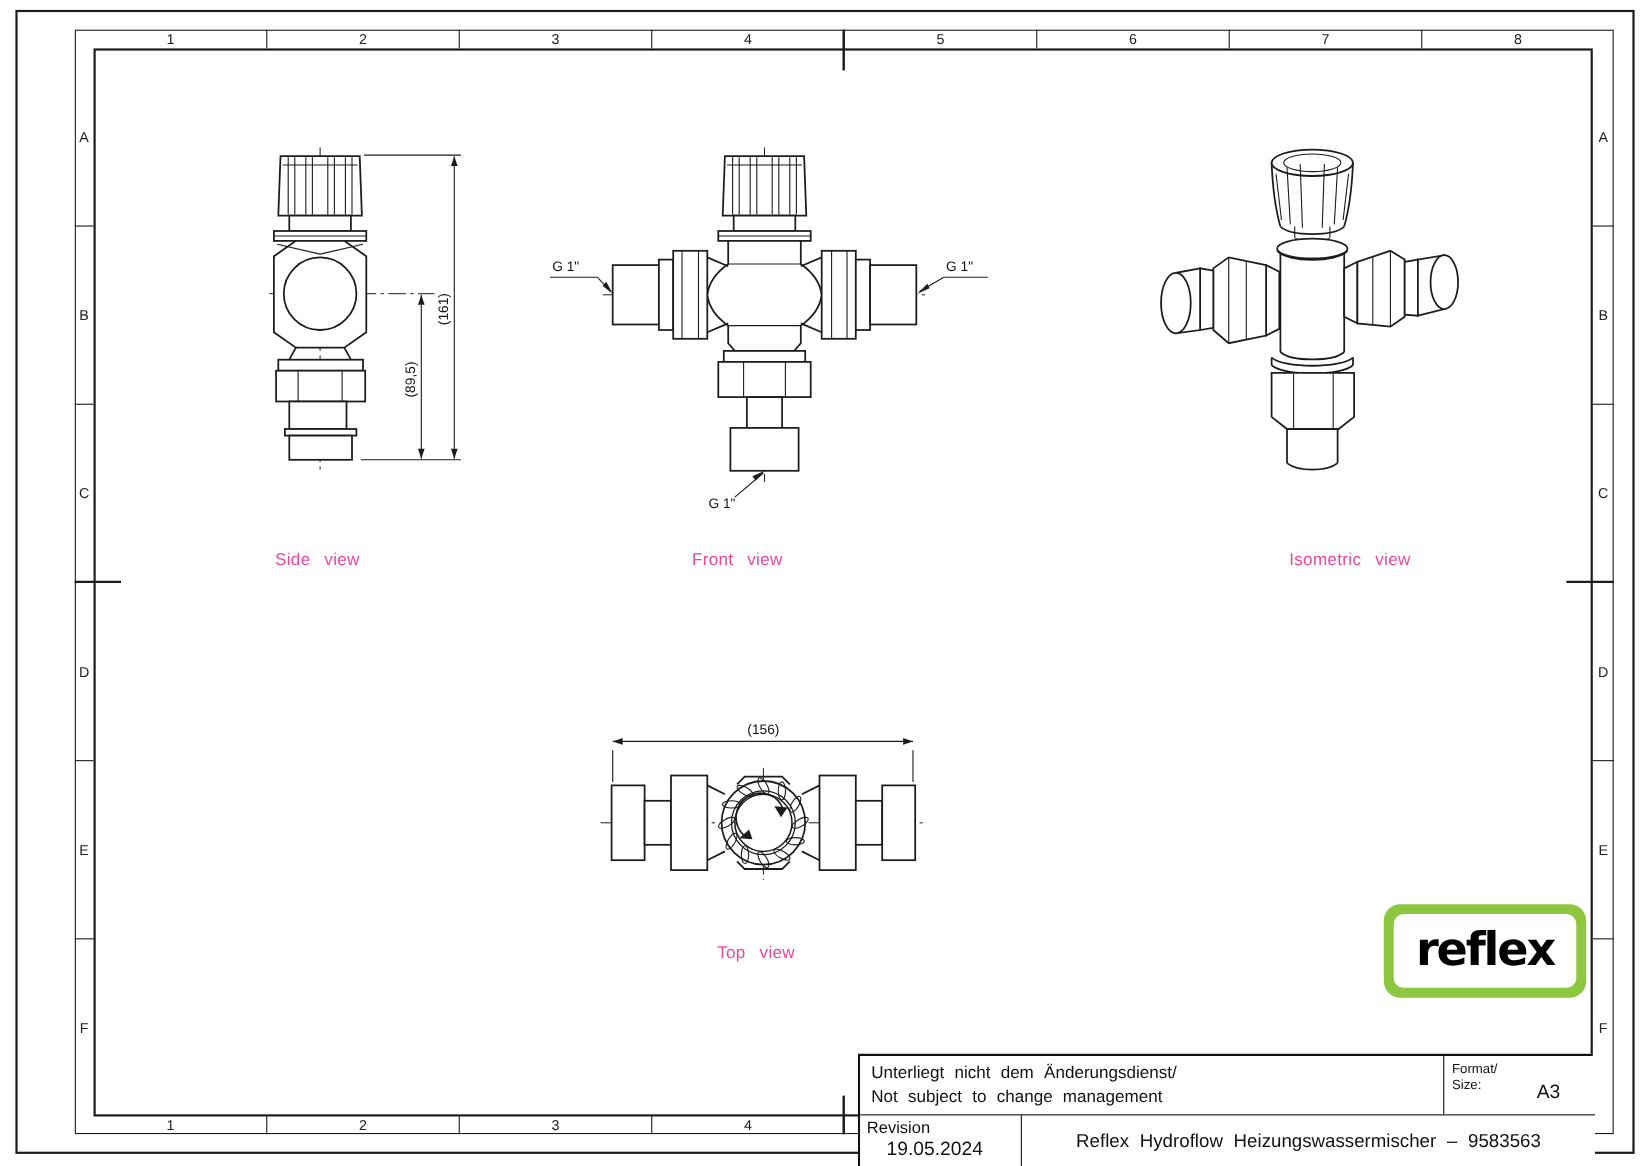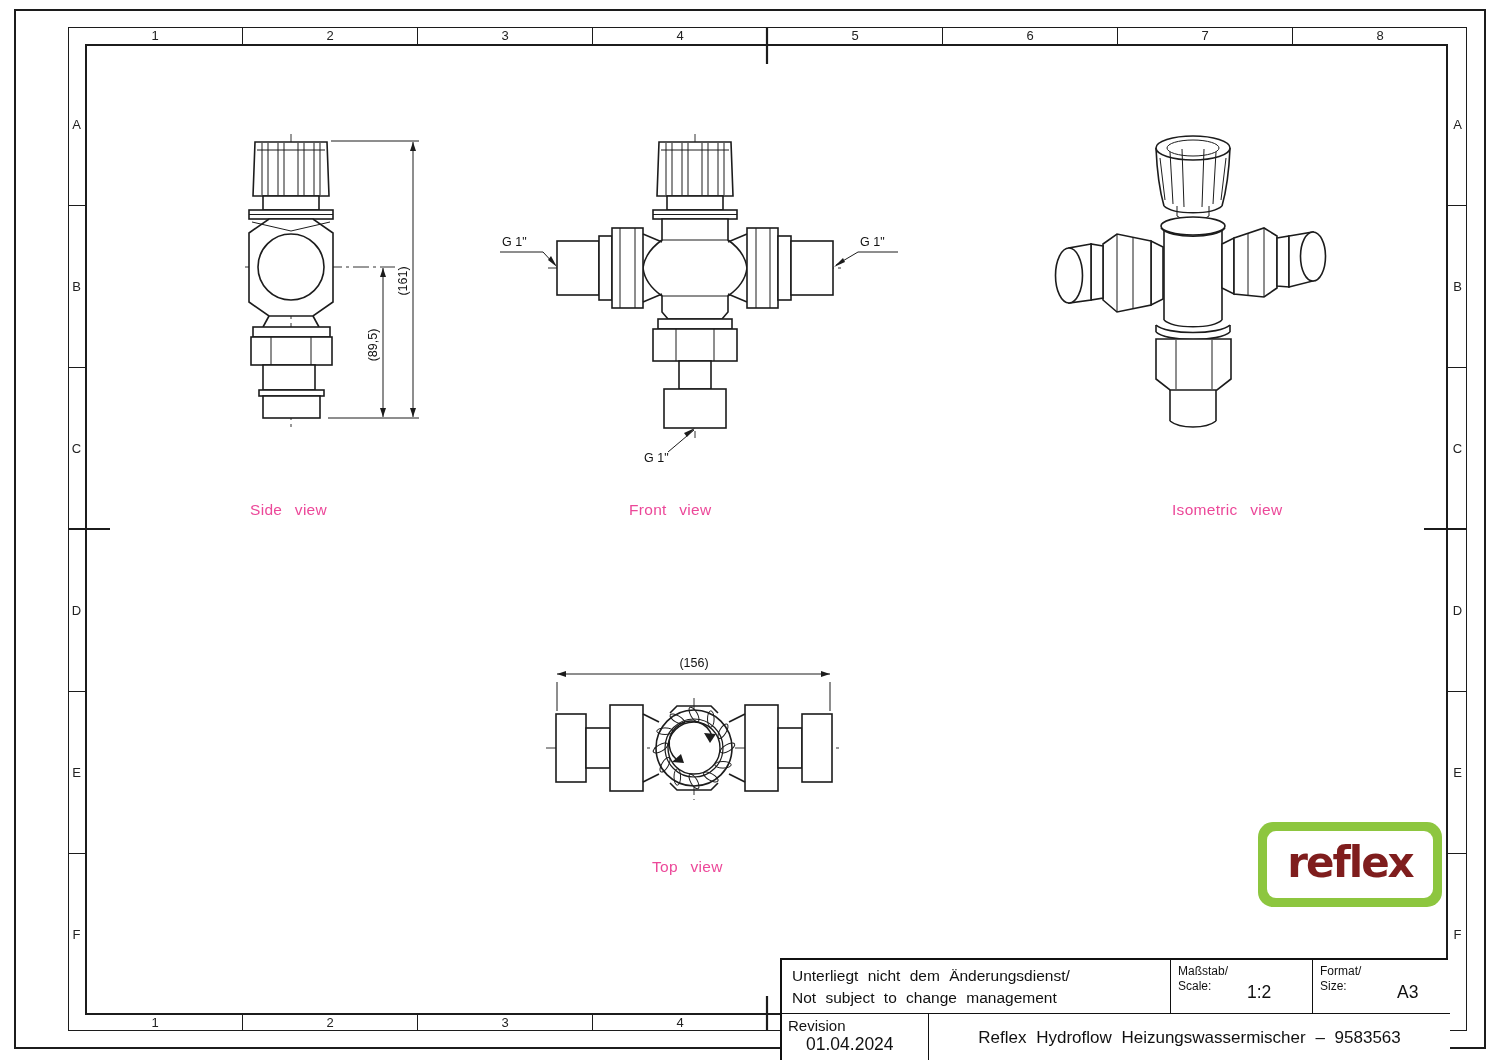--- a/index.html
+++ b/index.html
@@ -45,21 +45,21 @@
   .tb-title  { left:146px; top:53px; width:522px; height:48px; border-top:1.6px solid #111; border-left:1.6px solid #111;
                display:flex; align-items:center; justify-content:center; font-size:17px; word-spacing:5px; }
   .tb-small  { position:absolute; font-size:12px; line-height:1.25; }
   .tb-value  { position:absolute; font-size:17.5px; }
   .tb-revlabel { position:absolute; left:6px; top:3px; font-size:15px; }
   .tb-revdate  { position:absolute; left:24px; top:20px; font-size:17.5px; }
   
   .logo { position:absolute; left:1258px; top:822px; width:184px; height:85px; border-radius:15px; }
   .logo-inner { position:absolute; left:9px; top:9px; right:9px; bottom:9px; background:#ffffff; border-radius:9px;
                 display:flex; align-items:center; justify-content:center; }
-  .logo-text { font-family:"DejaVu Sans", sans-serif; font-weight:bold; font-size:42px; letter-spacing:-2px; color:#7f1d1d; padding-bottom:4px; }
+  .logo-text { font-family:"DejaVu Sans", sans-serif; font-weight:bold; font-size:42px; letter-spacing:-2px; color:#000000; padding-bottom:4px; }
 </style>
 </head>
 <body>
 
 <div class="page">
 
   <div class="outer-border"></div>
   <div class="band-outline"></div>
   <div class="frame"></div>
 
@@ -366,36 +366,29 @@
     <div class="logo-inner">
       <span class="logo-text">reflex</span>
     </div>
   </div>
 
   <div class="title-block">
     <div class="tb-cell tb-note">
       <div>Unterliegt nicht dem Änderungsdienst/</div>
       <div>Not subject to change management</div>
     </div>
-    <div class="tb-cell tb-scale">
-      <div class="tb-small" style="left:7px; top:4px;">
-        <div>Maßstab/</div>
-        <div>Scale:</div>
-      </div>
-      <div class="tb-value" style="left:76px; top:22px;">1:2</div>
-    </div>
     <div class="tb-cell tb-format">
       <div class="tb-small" style="left:7px; top:4px;">
         <div>Format/</div>
         <div>Size:</div>
       </div>
       <div class="tb-value" style="left:84px; top:22px;">A3</div>
     </div>
     <div class="tb-cell tb-rev">
       <div class="tb-revlabel">Revision</div>
-      <div class="tb-revdate">01.04.2024</div>
+      <div class="tb-revdate">19.05.2024</div>
     </div>
     <div class="tb-cell tb-title">
       <span>Reflex Hydroflow Heizungswassermischer – 9583563</span>
     </div>
   </div>
 
 </div>
 
 </body></html>

